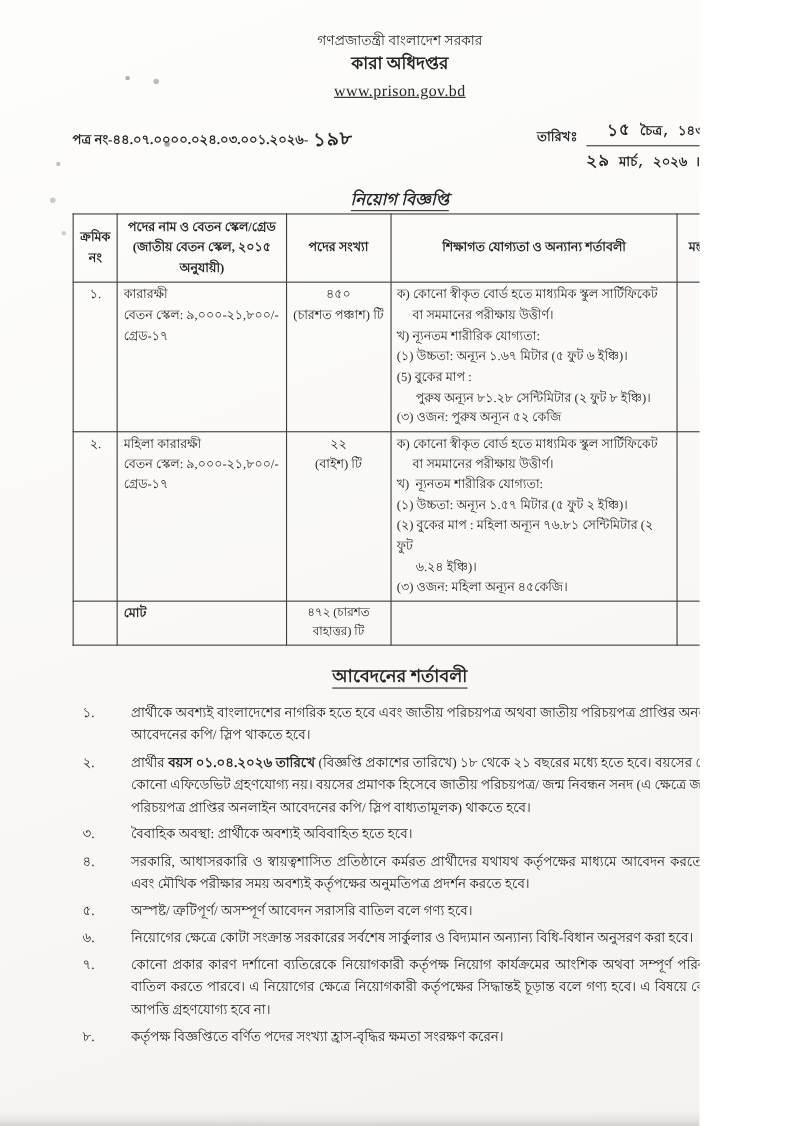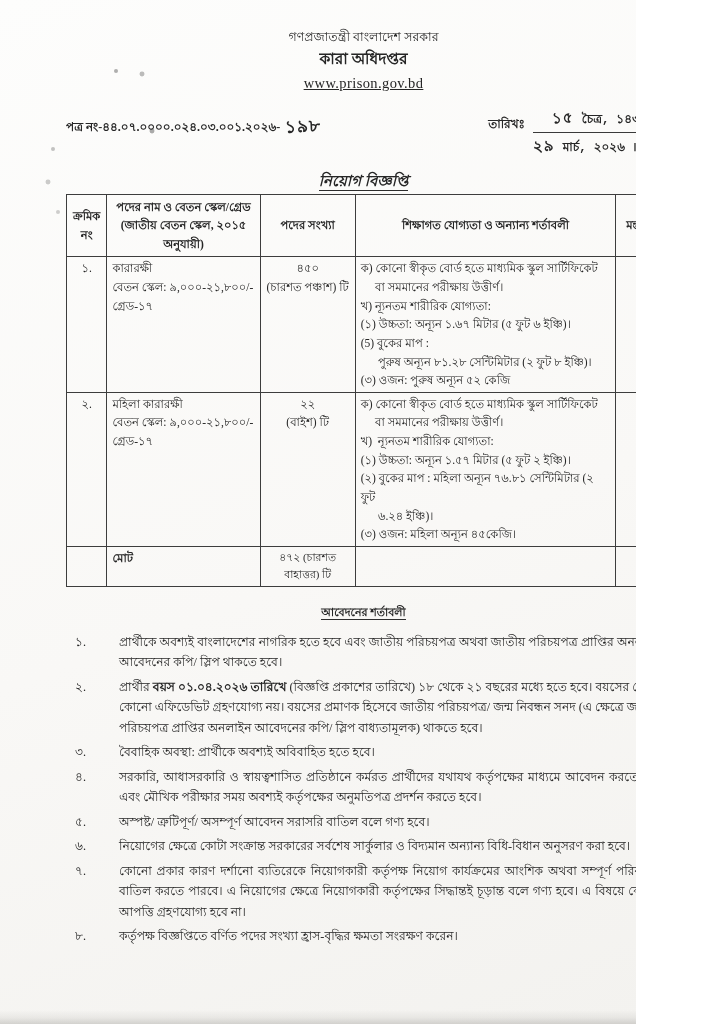--- a/index.html
+++ b/index.html
@@ -37,21 +37,21 @@
   th,td{border:1.1px solid #3d3d3d;vertical-align:top;padding:2px 5px;font-size:11.5px;line-height:1.62;}
   th{font-weight:bold;text-align:center;vertical-align:middle;padding:3px 3px;}
   .c-serial{text-align:center;}
   .c-count{text-align:center;}
   .tline{white-space:pre-wrap;}
   .total-label{font-weight:600;}
   .total-count{font-size:10.8px;}
 
   
   .cond-head{margin-top:15px;text-align:center;}
-  .cond-head span{font-size:11px;font-weight:bold;border-bottom:1.5px solid #2d2d2d;padding-bottom:1px;}
+  .cond-head span{font-size:16px;font-weight:bold;border-bottom:1.5px solid #2d2d2d;padding-bottom:1px;}
   .cond-list{margin-top:9px;}
   .cond-item{display:flex;margin-bottom:4px;}
   .cond-num{flex:0 0 44px;padding-left:9px;font-size:12.2px;line-height:1.68;}
   .cond-text{flex:1;font-size:12.2px;line-height:1.68;text-align:justify;}
   .cond-text .b{font-weight:bold;}
 
   
   .specks{position:absolute;left:0;top:0;width:2px;height:2px;border-radius:50%;
     box-shadow:115px 70px 0 1px rgba(80,80,80,.45),141px 73px 0 1.5px rgba(90,90,90,.4),
                151px 130px 0 1.5px rgba(70,70,70,.45),52px 148px 0 1px rgba(100,100,100,.38),

